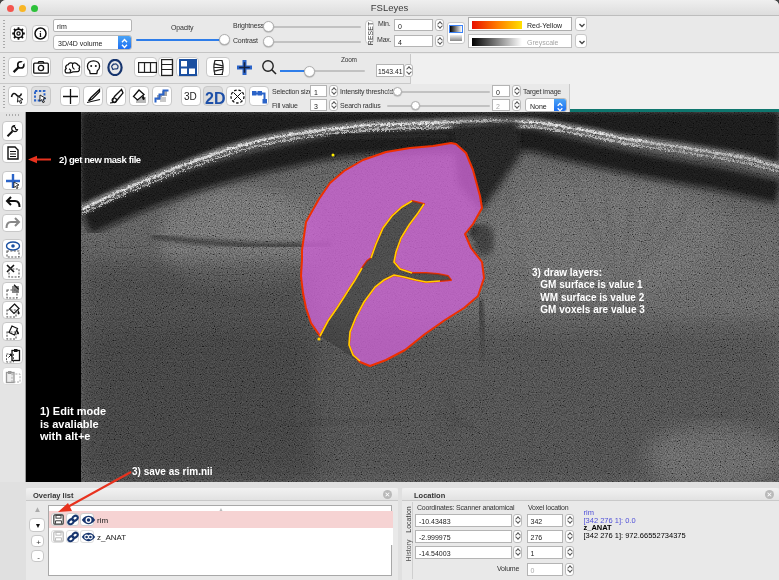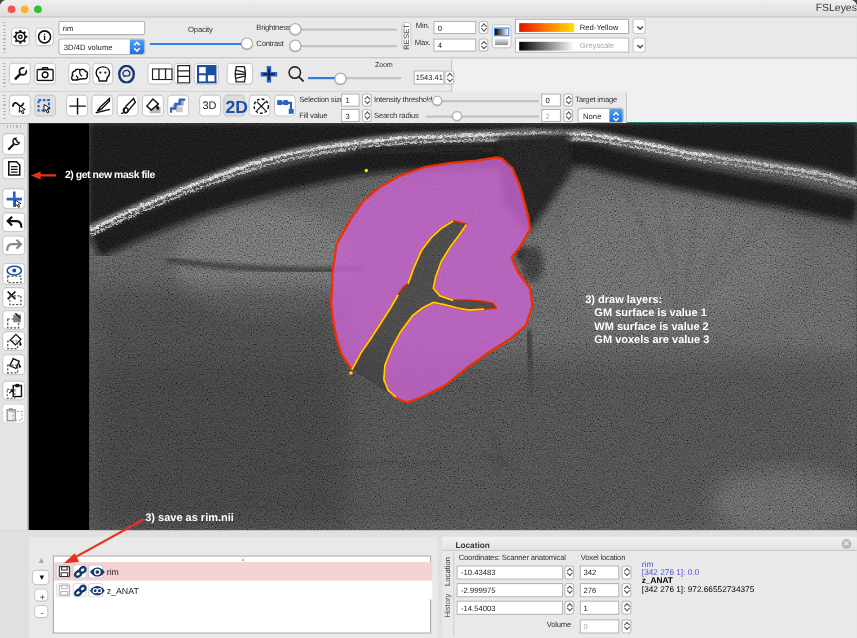--- a/index.html
+++ b/index.html
@@ -15,21 +15,21 @@
 .spin:after{content:"";position:absolute;left:2.2px;bottom:22%;width:3px;height:3px;border-right:1.2px solid #555;border-bottom:1.2px solid #555;transform:rotate(45deg);}
 .track{position:absolute;height:2px;background:#c2c2c2;border-radius:1px;}
 .thumb{position:absolute;width:9px;height:9px;border-radius:50%;background:#fff;border:1px solid #b0b0b0;box-shadow:0 0.5px 1px rgba(0,0,0,.3);}
 </style></head><body>
 <div id="win">
 
 <div class="abs" style="left:0;top:0;width:779px;height:16px;background:linear-gradient(#efefef,#dddddd);border-bottom:1px solid #bdbdbd;">
  <div class="abs" style="left:7px;top:5px;width:7px;height:7px;border-radius:50%;background:#f4554e;"></div>
  <div class="abs" style="left:19px;top:5px;width:7px;height:7px;border-radius:50%;background:#f8b625;"></div>
  <div class="abs" style="left:31px;top:5px;width:7px;height:7px;border-radius:50%;background:#2dc13a;"></div>
- <div class="abs" style="left:0;top:2px;width:779px;text-align:right;font-size:9.5px;color:#3a3a3a;">FSLeyes</div>
+ <div class="abs" style="left:0;top:2px;width:779px;text-align:center;font-size:9.5px;color:#3a3a3a;">FSLeyes</div>
 </div>
 
 <div class="abs" id="row1" style="left:0;top:16px;width:779px;height:37px;background:#e9e9e9;border-bottom:1px solid #c4c4c4;">
  <div class="abs" style="left:3px;top:4px;width:2px;height:28px;background:repeating-linear-gradient(#aaa 0 1px,transparent 1px 3px);"></div>
  <div class="btn" style="left:10px;top:9px;width:17px;height:17px;"></div>
  <div class="btn" style="left:32px;top:9px;width:17px;height:17px;"></div>
  <svg class="abs" style="left:11px;top:10px" width="15" height="15" viewBox="0 0 15 15">
         <g stroke="#111" stroke-width="1.5" fill="none">
           <circle cx="7.5" cy="7.5" r="4.3"></circle>
           <g stroke-width="1.8">
@@ -149,21 +149,21 @@
         </svg>
  </div>
  <div class="lbl" style="left:341px;top:2px;font-size:6.5px;">Zoom</div>
  <div class="abs" style="left:280px;top:16px;width:30px;height:2px;background:#2e7de9;"></div>
  <div class="track" style="left:310px;top:16px;width:55px;"></div>
  <div class="thumb" style="left:304px;top:12px;width:11px;height:11px;"></div>
  <div class="field" style="left:376px;top:10px;width:28px;height:13px;padding-left:1px;font-size:6.8px;">1543.41</div>
  <div class="spin" style="left:404px;top:10px;height:13px;"></div>
 </div>
 
-<div class="abs" id="row3" style="left:0;top:84px;width:779px;height:28px;background:#f0f0f0;border-bottom:1px solid #0f766e;">
+<div class="abs" id="row3" style="left:0;top:84px;width:779px;height:28px;background:#f0f0f0;border-bottom:3px solid #0f766e;">
  <div class="abs" style="left:0;top:0;width:570px;height:28px;background:#e9e9e9;border-right:1px solid #c9c9c9;"></div>
  <div class="abs" style="left:3px;top:2px;width:2px;height:23px;background:repeating-linear-gradient(#aaa 0 1px,transparent 1px 3px);"></div>
  <div id="r3icons">
   <div class="btn" style="left:8px;top:2px;width:20px;height:20px;"></div>
   <div class="btn" style="left:31px;top:2px;width:20px;height:20px;background:#dfdfdf;"></div>
   <div class="btn" style="left:60px;top:2px;width:20px;height:20px;"></div>
   <div class="btn" style="left:83px;top:2px;width:20px;height:20px;"></div>
   <div class="btn" style="left:106px;top:2px;width:20px;height:20px;"></div>
   <div class="btn" style="left:129px;top:2px;width:20px;height:20px;"></div>
   <div class="btn" style="left:152px;top:2px;width:20px;height:20px;"></div>
@@ -394,30 +394,35 @@
    <path d="M414 169 L400 170 390 168 378 165 368 163 358 168 349 175 338 190 330 205 324 220 323 233 327 243 334 249" fill="none" stroke="#ffd000" stroke-width="1.6"></path>
    <circle cx="307" cy="43" r="1.5" fill="#ffee00"></circle>
           <circle cx="293" cy="227" r="1.6" fill="#ffd000"></circle>
   </g>
 
   <path d="M25 47.5 L8 47.5" stroke="#e8321e" stroke-width="2"></path>
   <path d="M2 47.5 L11 43.8 L11 51.2 Z" fill="#e8321e"></path>
  </svg>
  <div class="abs" style="left:59px;top:42px;font-size:9.5px;letter-spacing:-0.4px;font-weight:bold;color:#fff;">2) get new mask file</div>
  <div class="abs" style="left:484px;top:155px;font-size:10px;font-weight:bold;color:#fff;line-height:12.3px;margin-left:48px;">3) draw layers:<br>&nbsp;&nbsp;&nbsp;GM surface is value 1<br>&nbsp;&nbsp;&nbsp;WM surface is value 2<br>&nbsp;&nbsp;&nbsp;GM voxels are value 3</div>
+ <div class="abs" style="left:40px;top:293px;font-size:11px;font-weight:bold;color:#fff;line-height:12.6px;">1) Edit mode<br>is avaliable<br>with alt+e</div>
  <div class="abs" style="left:132px;top:354px;font-size:10px;font-weight:bold;color:#fff;">3) save as rim.nii</div>
 </div>
 <svg class="abs" style="left:0;top:0;z-index:50;pointer-events:none" width="779" height="580" viewBox="0 0 779 580">
   <path d="M131 472 L64 509" stroke="#e8321e" stroke-width="2"></path>
   <path d="M58 512 L68 503 L72 511 Z" fill="#e8321e"></path>
 </svg>
 
 <div class="abs" id="bottom" style="left:0;top:482px;width:779px;height:98px;background:#e0e0e0;">
 
  <div class="abs" style="left:26px;top:6px;width:372px;height:92px;background:#e9e9e9;">
+  <div class="abs" style="left:0;top:0;width:372px;height:13px;background:linear-gradient(#f2f2f2,#e2e2e2);border-bottom:1px solid #c9c9c9;border-radius:3px 3px 0 0;">
+    <div style="position:absolute;left:7px;top:3px;font-size:7.5px;font-weight:bold;color:#333;">Overlay list</div>
+    <div style="position:absolute;right:6px;top:2px;width:9px;height:9px;border-radius:50%;background:#b9b9b9;color:#fff;font-size:7px;line-height:9px;text-align:center;">✕</div>
+  </div>
   <div class="abs" style="left:4px;top:17px;width:15px;height:12px;text-align:center;font-size:8px;color:#aaa;">▲</div>
   <div class="btn" style="left:3px;top:30px;width:16px;height:14px;">
           <div style="position:absolute;left:0;top:3px;width:16px;text-align:center;font-size:7px;color:#111;">▼</div>
         </div>
   <div class="btn" style="left:5px;top:47px;width:13px;height:12px;">
           <div style="position:absolute;left:0;top:2px;width:13px;text-align:center;font-size:8px;color:#333;">+</div>
         </div>
   <div class="btn" style="left:5px;top:62px;width:13px;height:12px;">
           <div style="position:absolute;left:0;top:2px;width:13px;text-align:center;font-size:8px;color:#333;">-</div>
         </div>

